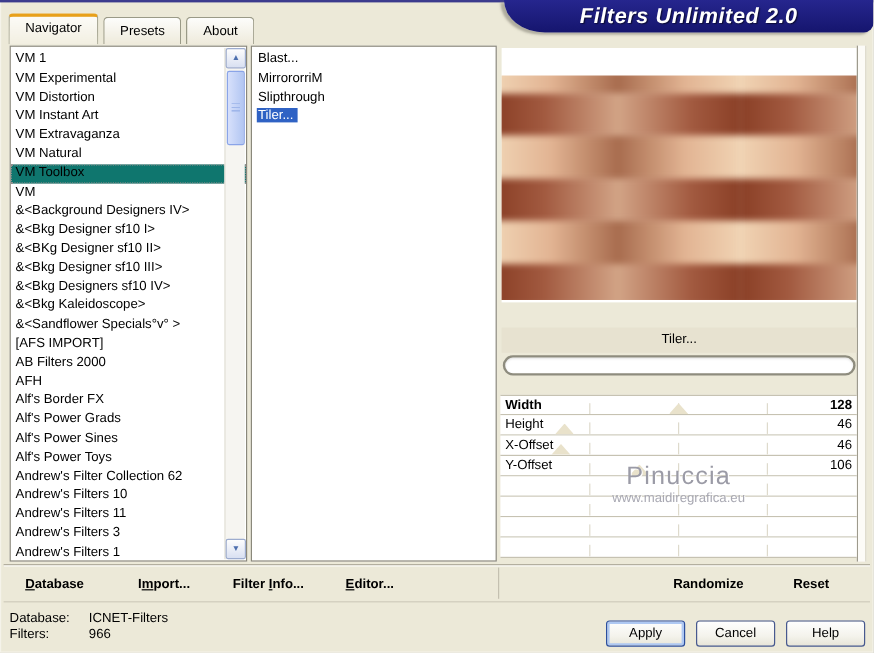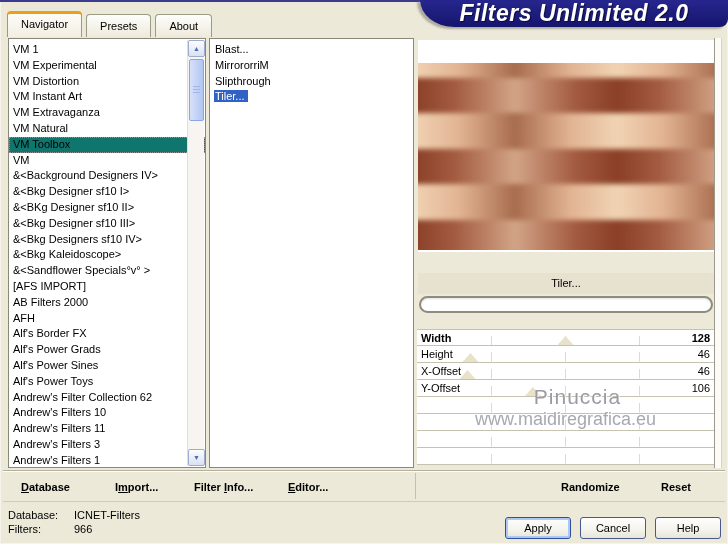--- a/index.html
+++ b/index.html
@@ -13,21 +13,21 @@
   
   .topline{position:absolute;top:0;left:0;width:100%;height:2px;background:var(--accent-navy,#1b1b7e);opacity:.85;}
   .banner{
     position:absolute;top:0;left:420px;width:308px;height:27px;
     background:linear-gradient(180deg,#26268e 0%,#15156e 100%);
     border-radius:0 0 8px 34px / 0 0 8px 27px;
     box-shadow:-3px 2px 2px rgba(135,132,120,.6);
     text-align:center;line-height:26px;
   }
   .banner-title{
-    color:#fff;font-weight:bold;font-style:italic;font-size:23px;letter-spacing:.5px;
+    color:#fff;font-weight:bold;font-style:italic;font-size:18px;letter-spacing:.5px;
     text-shadow:1px 1px 1px rgba(0,0,0,.55);
   }
   
   .tabs{position:absolute;top:11px;left:7px;display:flex;align-items:flex-end;}
   .tab{
     height:23px;line-height:22px;padding:0 13px;margin-right:4px;
     background:linear-gradient(#fdfdfb,#eeeadb);
     border:1px solid #9a9a87;border-bottom:none;border-radius:4px 4px 0 0;
     cursor:default;white-space:nowrap;
   }
@@ -104,27 +104,27 @@
   }
   .params .prow:first-child{border-top:1px solid #c6c2b2;font-weight:bold;}
   .plabel{position:absolute;left:4px;top:0;}
   .pvalue{position:absolute;right:4px;top:0;}
   .ptri{
     position:absolute;bottom:0;width:16px;height:9px;
     background:#e9e2cb;
     clip-path:polygon(50% 0,0 100%,100% 100%);
   }
   .watermark1{
-    position:absolute;left:12px;top:347px;width:297px;text-align:center;
+    position:absolute;left:0;top:347px;width:297px;text-align:center;
     font-size:21px;color:var(--watermark-gray,#9b9ba6);letter-spacing:1px;
     text-shadow:1px 1px 0 #fff;
   }
   .watermark2{
     position:absolute;left:0;top:371px;width:297px;text-align:center;
-    font-size:18px;color:#a8a8b2;text-shadow:1px 1px 0 #fff;
+    font-size:11px;color:#a8a8b2;text-shadow:1px 1px 0 #fff;
   }
   
   .toolstrip{
     position:absolute;left:3px;top:470px;width:722px;height:32px;
     border-top:1px solid #b3af9f;border-bottom:1px solid #cfcbbb;
     box-shadow:inset 0 1px 0 rgba(255,255,255,.9);
   }
   .tool-divider{position:absolute;left:412px;top:2px;bottom:2px;width:1px;background:#c4c0b0;}
   .toolbtn{position:absolute;top:0;height:32px;line-height:32px;font-weight:bold;cursor:default;white-space:nowrap;}
   .ac{text-decoration:underline;}

